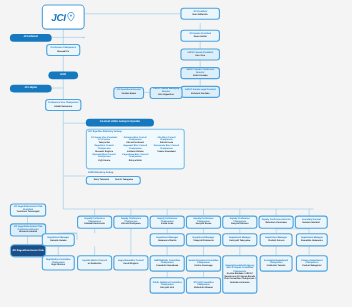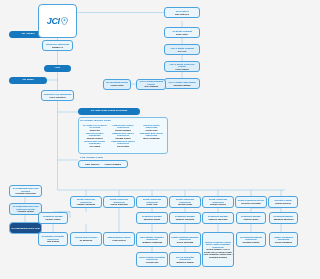--- a/index.html
+++ b/index.html
@@ -47,21 +47,21 @@
   }
   .pill span {
     color:#fff; font-weight:bold; font-size:2.4px;
     line-height:1.2; text-align:center;
   }
   .pill.navy { background:#1a4f8a; border:0.7px solid #6fb7e6; border-radius:4px; }
   .pill.navy span { font-size:2.2px; }
 
   
   #logo {
-    position:absolute; left:38px; top:4px; width:39px; height:34px;
+    position:absolute; left:38px; top:4px; width:39px; height:23px;
     background:#ffffff; border:1.1px solid #4da3dd; border-radius:4px;
     display:flex; align-items:center; justify-content:center; gap:1.5px;
     z-index:5;
   }
   #logo .jci {
     color:#1678be; font-weight:bold; font-size:9px;
     letter-spacing:-0.3px; font-style:italic;
   }
   #logo .pin { width:7px; height:8.5px; position:relative; }
   #logo .pin svg { width:100%; height:100%; display:block; }

